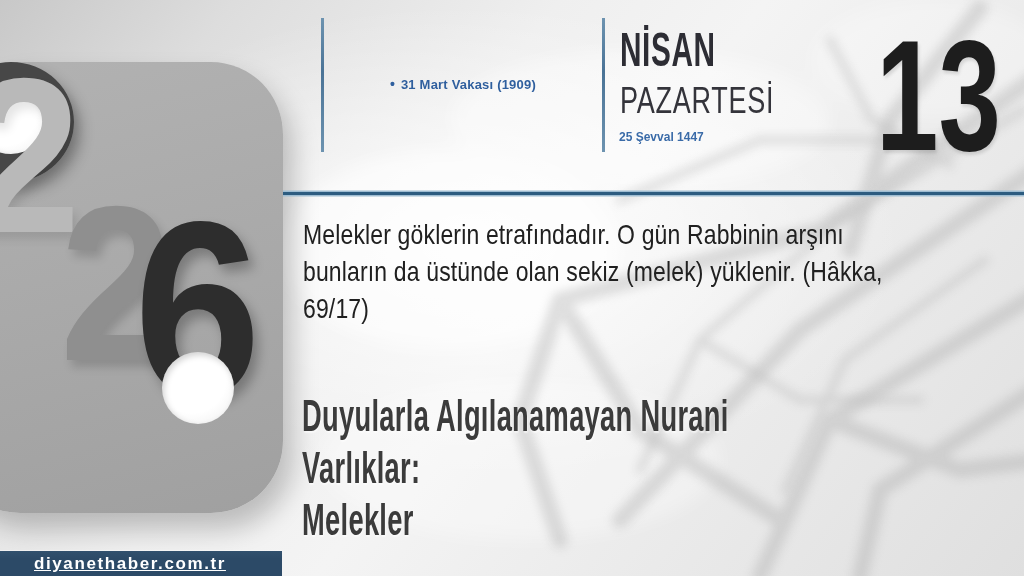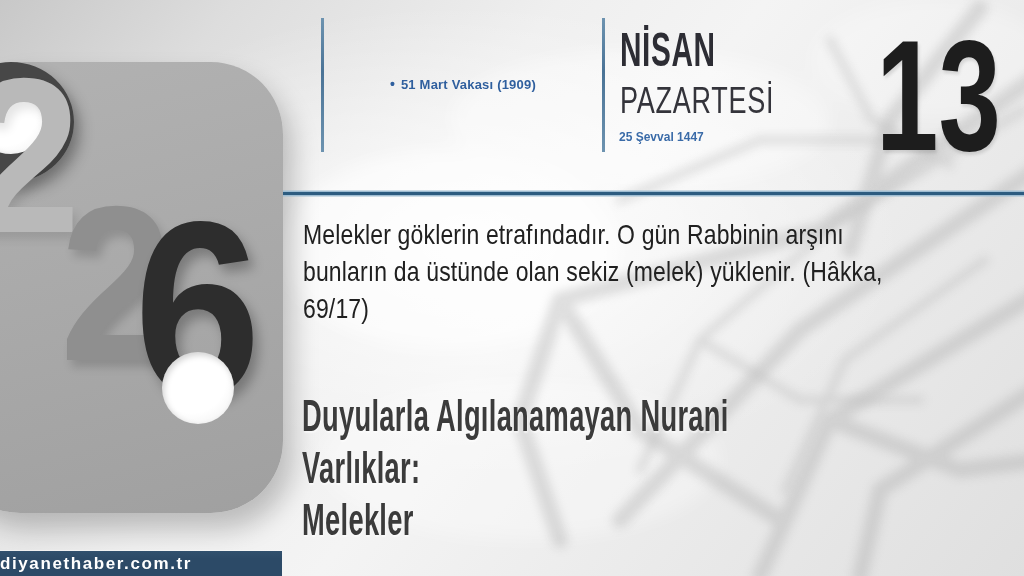--- a/index.html
+++ b/index.html
@@ -56,21 +56,21 @@
   
   .heading{position:absolute;left:302px;top:390px;color:#3b3b3b;font-weight:bold;
     font-size:44px;line-height:52px;transform:scaleX(.62);transform-origin:left top;
     letter-spacing:.5px;text-shadow:1px 2px 2px rgba(255,255,255,.6);}
   
   .footer-bar{position:absolute;left:0;top:551px;width:282px;height:25px;
     background:linear-gradient(180deg,#35557297 0%,#2c4a67 30%,#2c4a67 100%);
     background-color:#2c4a67;
     display:flex;align-items:center;box-shadow:0 -1px 0 rgba(255,255,255,.35);}
   .footer-text{color:#ffffff;font-size:17px;font-weight:bold;letter-spacing:1.6px;
-    line-height:1;}
+    padding-left:34px;line-height:1;text-decoration:underline;}
 </style>
 </head>
 <body>
 
 <div class="stage">
 
   <svg class="pattern" width="1024" height="576" viewBox="0 0 1024 576">
     <defs>
       <filter id="soft" x="-20%" y="-20%" width="140%" height="140%">
         <feGaussianBlur stdDeviation="5"></feGaussianBlur>
@@ -110,21 +110,21 @@
     <span class="digit digit-2b">2</span>
     <span class="digit digit-6">6</span>
     <div class="counter-6"></div>
   </div>
 
   <div class="vline vline-1"></div>
   <div class="vline vline-2"></div>
 
   <div class="note-col">
     <span class="note-bullet">•</span>
-    <span class="note-text">51 Mart Vakası (1909)</span>
+    <span class="note-text">31 Mart Vakası (1909)</span>
   </div>
 
   <div class="month">NİSAN</div>
   <div class="weekday">PAZARTESİ</div>
   <div class="hijri">25 Şevval 1447</div>
 
   <div class="day-number">13</div>
 
   <div class="divider"></div>
 

